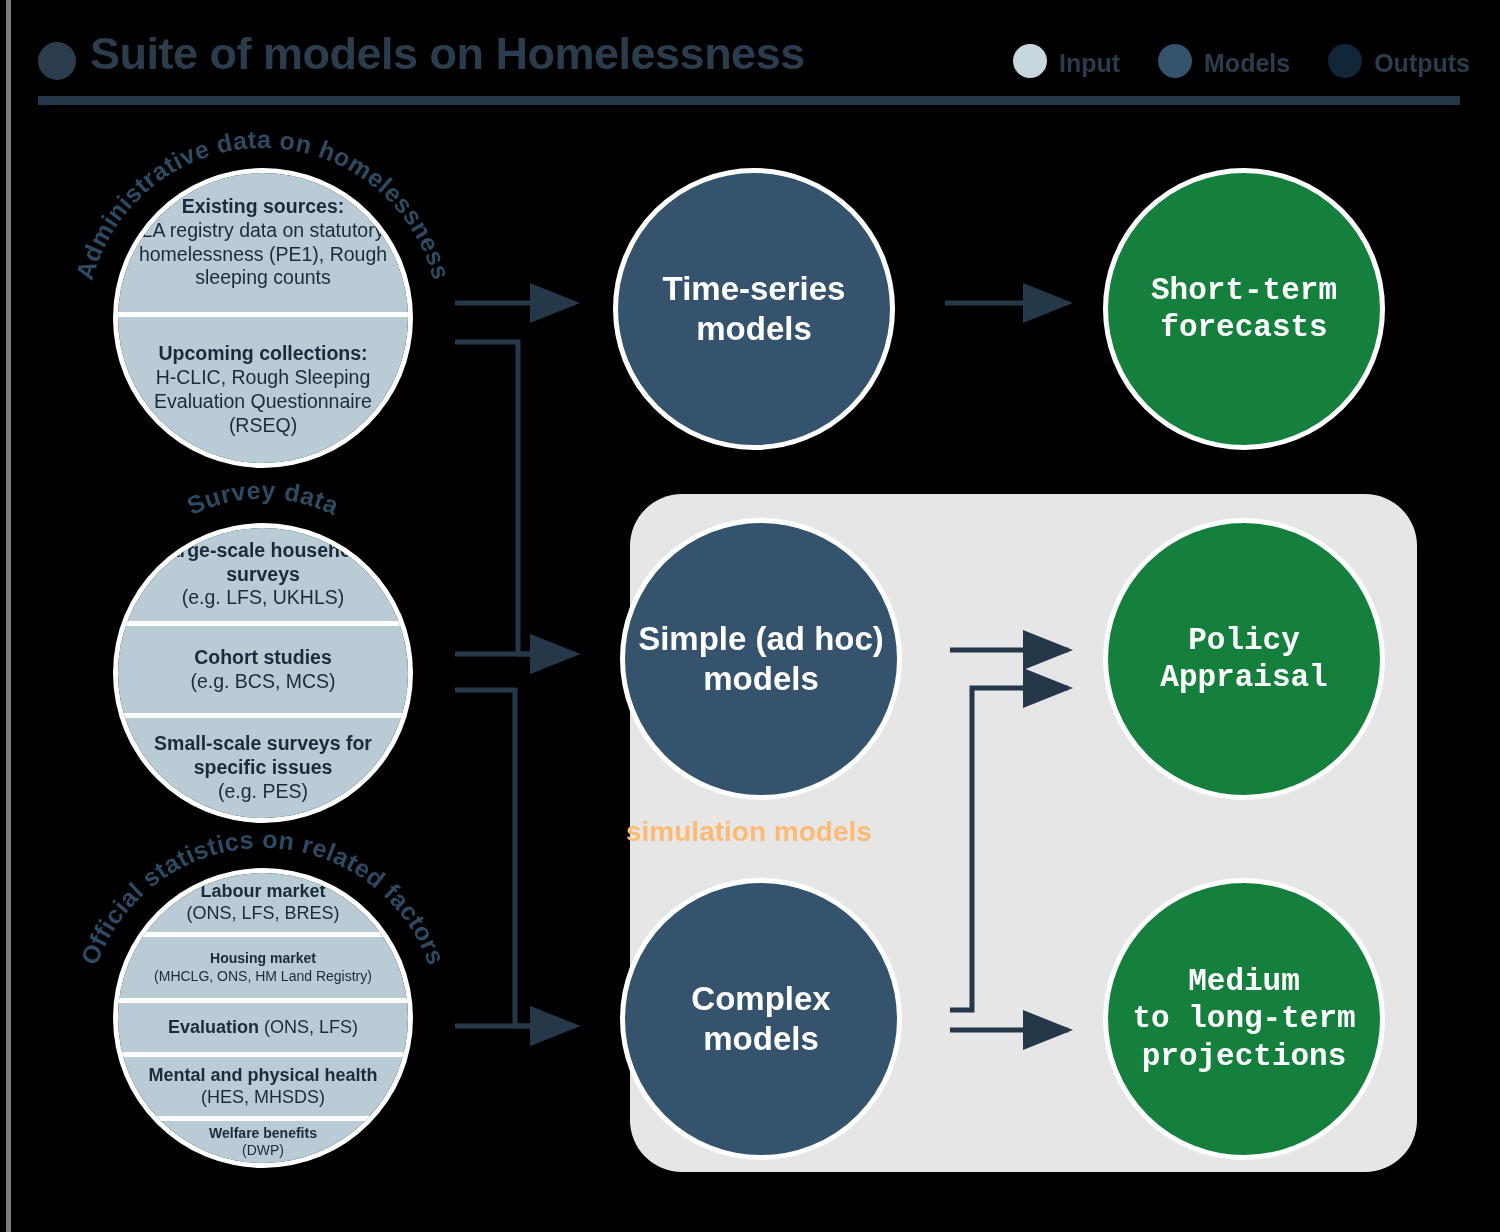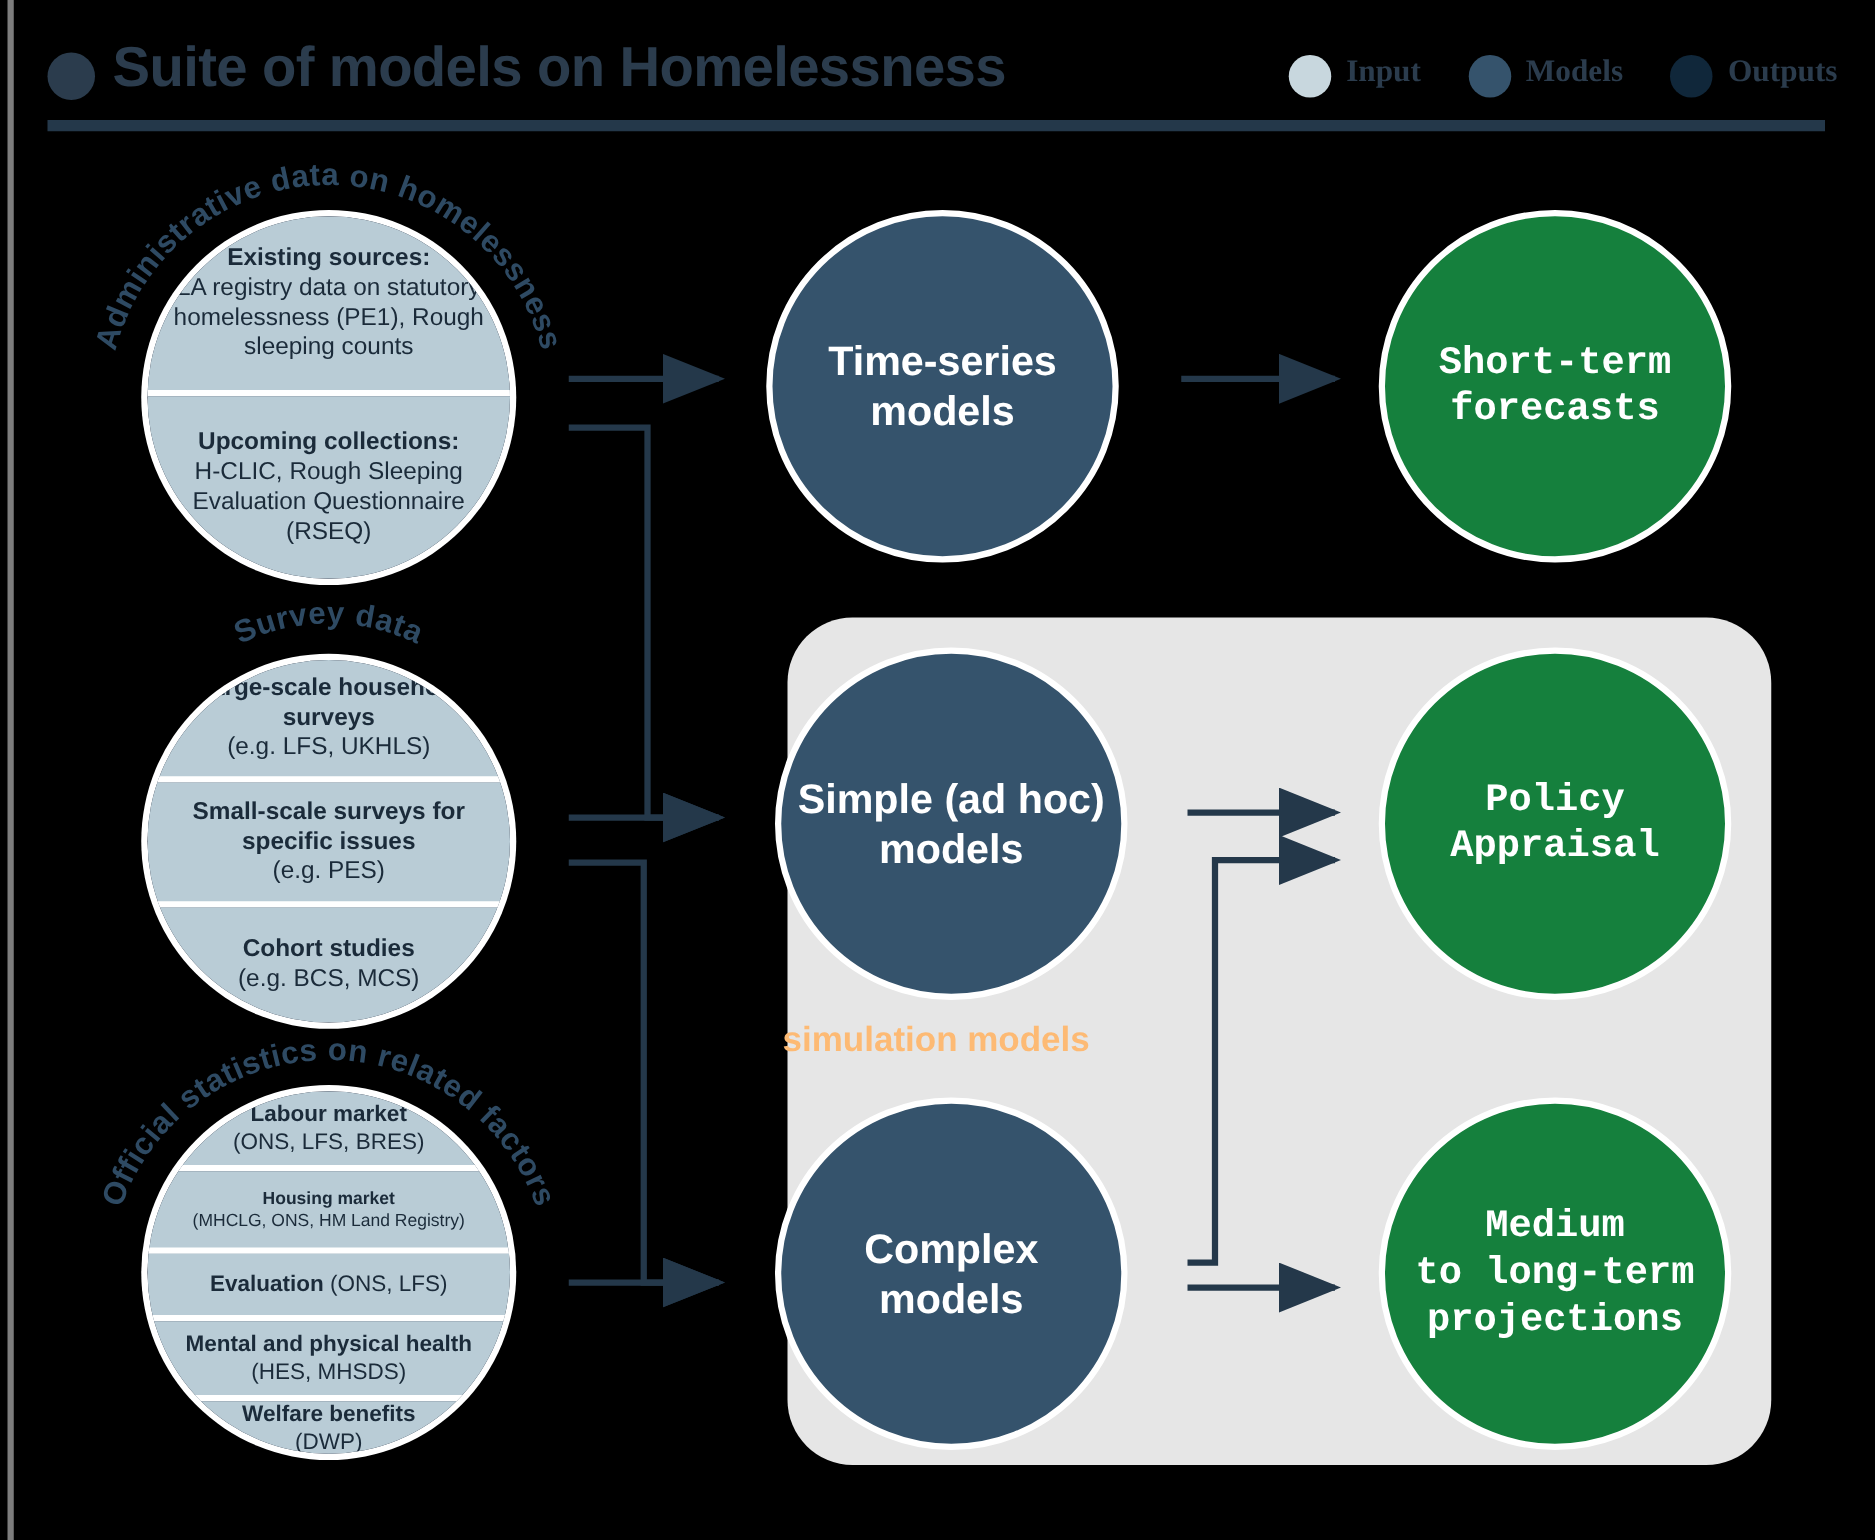--- a/index.html
+++ b/index.html
@@ -9,21 +9,21 @@
   
   .edge-rule{position:absolute;left:6px;top:0;width:5px;height:1232px;background:#7d7d7d;}
 
   
   .header{position:absolute;left:0;top:0;width:1500px;height:110px;}
   .title-dot{position:absolute;left:38px;top:42px;width:38px;height:38px;border-radius:50%;
              background:#2b3c4d;}
   .title{position:absolute;left:90px;top:28px;font-size:45px;font-weight:bold;
          letter-spacing:-.5px;color:#2b3c4d;white-space:nowrap;}
   .legend{position:absolute;right:30px;top:44px;display:flex;align-items:center;gap:38px;}
-  .legend-item{display:flex;align-items:flex-start;gap:12px;font-family:Liberation Serif, serif;}
+  .legend-item{display:flex;align-items:flex-end;gap:12px;}
   .legend-dot{width:34px;height:34px;border-radius:50%;}
   .legend-label{font-size:25px;font-weight:bold;color:#2b3c4d;}
   .header-rule{position:absolute;left:38px;top:96px;width:1422px;height:9px;background:#24384a;}
 
   
   .canvas{position:absolute;left:0;top:110px;width:1500px;height:1122px;}
 
   
   .sim-panel{position:absolute;left:630px;top:384px;width:787px;height:678px;
              background:#e6e6e6;border-radius:52px;}
@@ -133,27 +133,27 @@
       </defs>
     <text text-anchor="middle"><textPath href="#arc1" startOffset="50%">Administrative data on homelessness</textPath></text>
   </svg>
 
   <div class="in-circle" style="left:113px;top:413px;width:300px;height:300px;">
     <div class="in-inner">
       <div class="in-band" style="flex:0 0 98px;">
         <div class="t"><b>Large-scale household surveys</b><br>
           <span>(e.g. LFS, UKHLS)</span></div>
       </div>
+      <div class="in-band" style="flex:1 1 auto;">
+        <div class="t"><b>Cohort studies</b><br>
+          <span>(e.g. BCS, MCS)</span></div>
+      </div>
       <div class="in-band" style="flex:0 0 100px;">
         <div class="t"><b>Small-scale surveys for specific issues</b><br>
           <span>(e.g. PES)</span></div>
-      </div>
-      <div class="in-band" style="flex:1 1 auto;">
-        <div class="t"><b>Cohort studies</b><br>
-          <span>(e.g. BCS, MCS)</span></div>
       </div>
     </div>
   </div>
   <svg class="arc-label" style="left:93px;top:358px;width:340px;height:140px;" viewBox="0 0 340 140">
     <defs>
         <path id="arc2" d="M 22,130 A 160,160 0 0 1 318,130"></path>
       </defs>
     <text text-anchor="middle"><textPath href="#arc2" startOffset="50%">Survey data</textPath></text>
   </svg>
 
@@ -169,21 +169,21 @@
       </div>
       <div class="in-band" style="flex:0 0 54px;">
         <div class="t" style="font-size:18px;"><b>Evaluation</b>
           <span>(ONS, LFS)</span></div>
       </div>
       <div class="in-band" style="flex:0 0 64px;">
         <div class="t" style="font-size:18px;"><b>Mental and physical health</b><br>
           <span>(HES, MHSDS)</span></div>
       </div>
       <div class="in-band" style="flex:1 1 auto;">
-        <div class="t" style="font-size:18px;"><b>Welfare benefits</b><br>
+        <div class="t" style="font-size:14px;"><b>Welfare benefits</b><br>
           <span>(DWP)</span></div>
       </div>
     </div>
   </div>
   <svg class="arc-label" style="left:73px;top:718px;width:380px;height:250px;" viewBox="0 0 380 250">
     <defs>
         <path id="arc3" d="M 14,196 A 176,176 0 0 1 366,196"></path>
       </defs>
     <text text-anchor="middle"><textPath href="#arc3" startOffset="50%">Official statistics on related factors</textPath></text>
   </svg>

